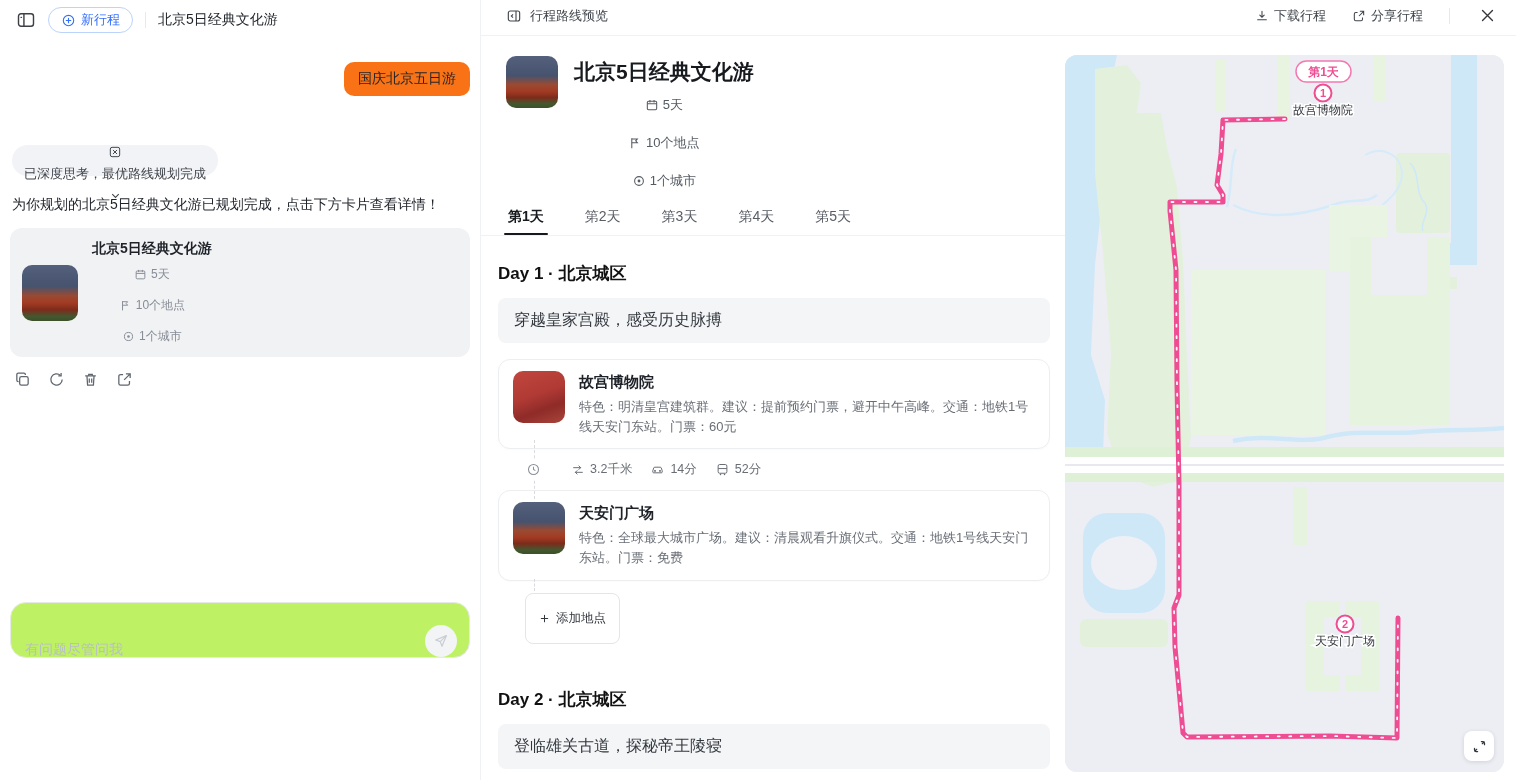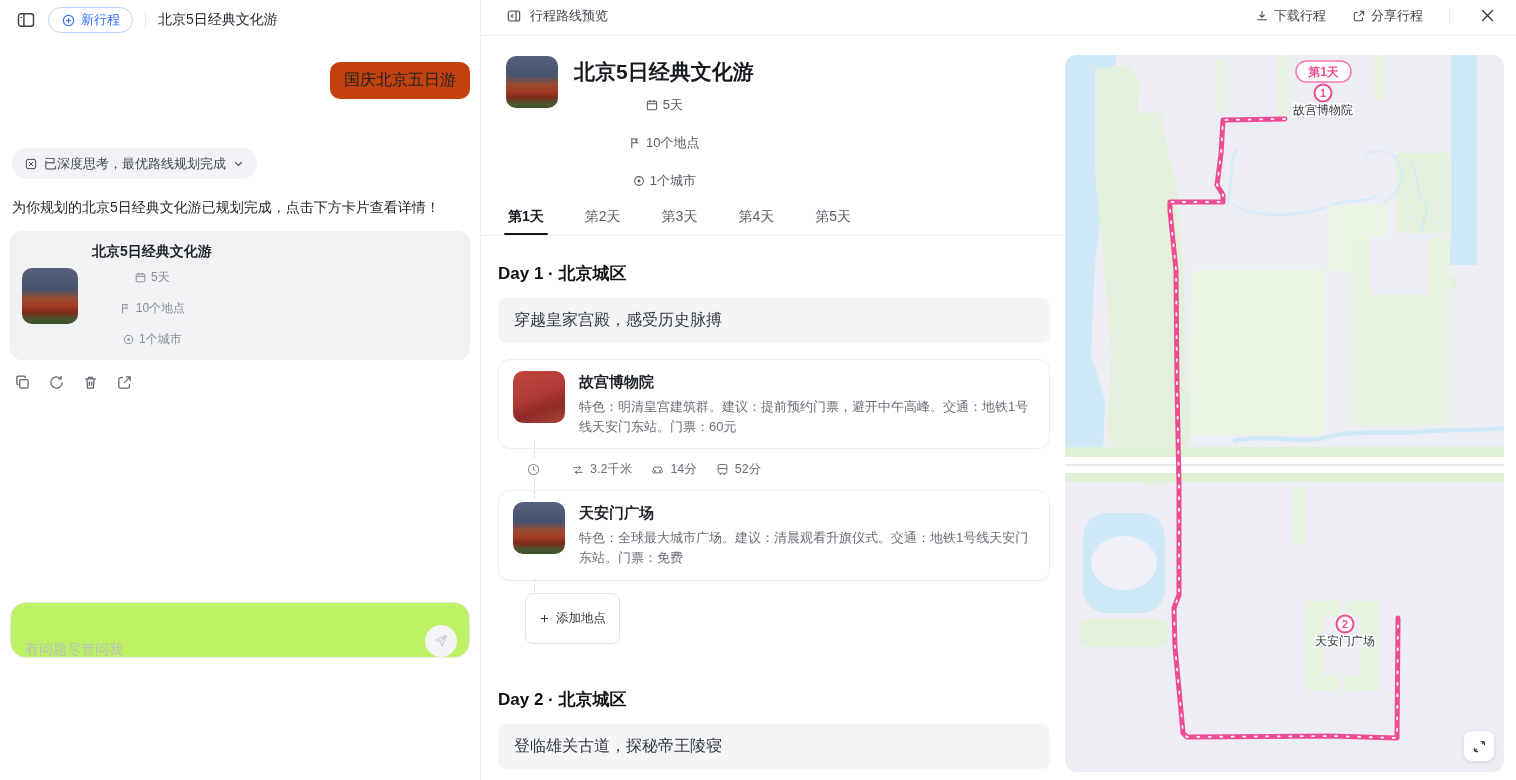--- a/index.html
+++ b/index.html
@@ -9,23 +9,23 @@
 
   
   #left-panel { position:absolute; left:0; top:0; width:480px; height:668px; background:#fff; }
   .lp-header { display:flex; align-items:center; height:40px; padding:0 14px; gap:10px; }
   .toggle-btn { width:24px; height:24px; display:flex; align-items:center; justify-content:center; cursor:pointer; }
   .new-trip-btn { display:flex; align-items:center; gap:5px; height:26px; padding:0 12px;
     border:1px solid #bcd3fb; border-radius:14px; color:#3370ff; font-size:13px; background:#fff; cursor:pointer; }
   .hdr-divider { width:1px; height:16px; background:#e8e9ec; margin:0 2px; }
   .lp-title { font-size:14px; color:#1f2329; }
   .bubble-row { display:flex; justify-content:flex-end; padding:0 10px; margin-top:22px; }
-  .user-bubble { background:#c2410c; border-radius:10px; padding:8px 14px; font-size:16px; color:#1f2329; }
+  .user-bubble { background:#f97316; border-radius:10px; padding:8px 14px; font-size:14px; color:#1f2329; }
   .status-pill { display:inline-flex; align-items:center; gap:6px; margin:49px 0 0 12px;
-    background:#f2f3f6; border-radius:16px; height:31px; padding:0 12px; font-size:13px; color:#41464d; cursor:pointer; }
+    background:#f2f3f6; border-radius:16px; height:31px; padding:0 12px; font-size:13px; color:#41464d; cursor:pointer;flex-direction:column; }
   .assist-text { margin:18px 12px 0 12px; font-size:14px; color:#1f2329; line-height:1.5; }
   .chat-card { margin:13px 10px 0 10px; background:#f1f2f4; border-radius:12px; padding:12px; display:flex; gap:14px; align-items:center; cursor:pointer; }
   .thumb { border-radius:10px; flex:0 0 auto; }
   .thumb.tiananmen { background:linear-gradient(180deg,#55617c 0%,#46536e 38%,#9a4a33 55%,#a33a22 68%,#7c2c1c 80%,#44582f 92%,#3c5029 100%); }
   .thumb.gugong { background:linear-gradient(160deg,#c0473e 0%,#b13a35 45%,#8f2b28 70%,#a8453a 100%); }
   .thumb.badaling { background:linear-gradient(180deg,#b9cde4 0%,#9fb3c8 35%,#87949b 55%,#6f7b76 75%,#5d6a60 100%); }
   .chat-card-title { font-size:14px; font-weight:700; color:#1f2329; }
   .meta-row { display:flex; align-items:center; gap:14px; margin-top:8px; font-size:12px; color:#878c96;flex-direction:column; }
   .meta-item { display:flex; align-items:center; gap:4px; }
   .action-row { display:flex; gap:17px; margin:14px 0 0 14px; color:#5f6670; }

